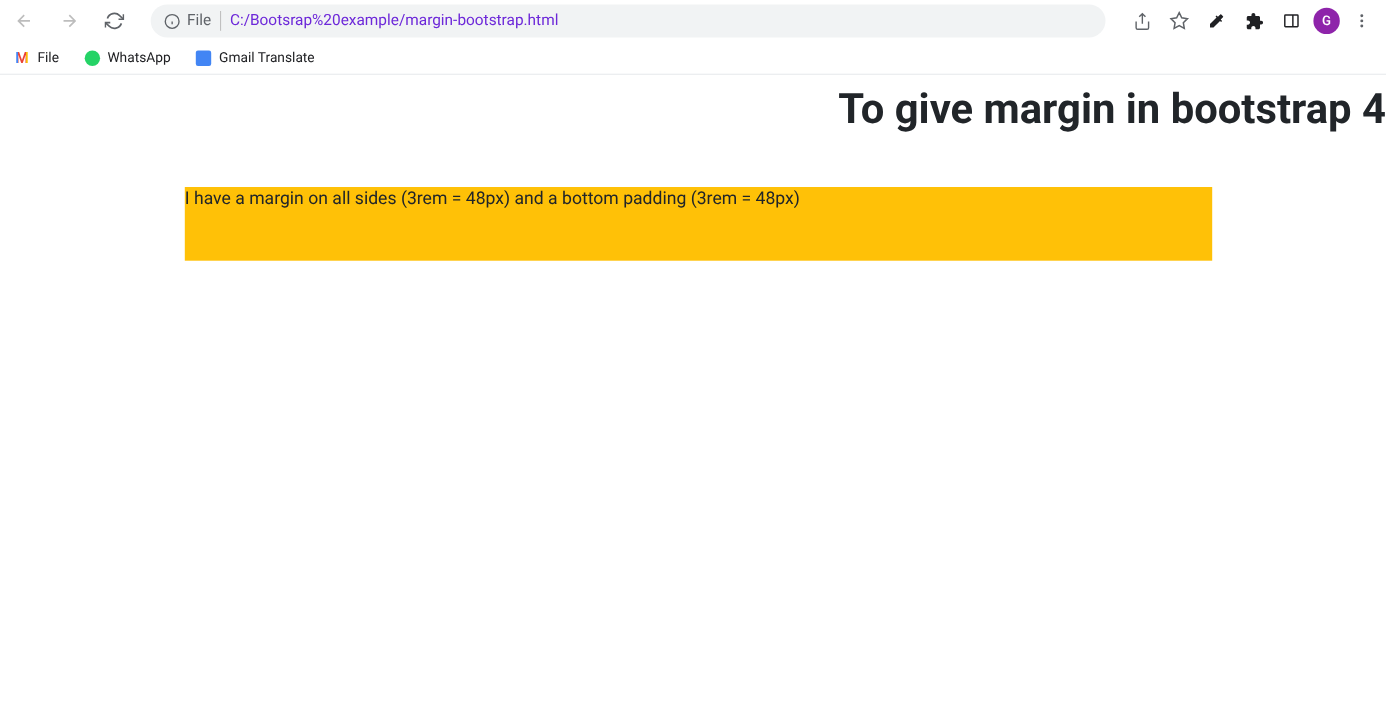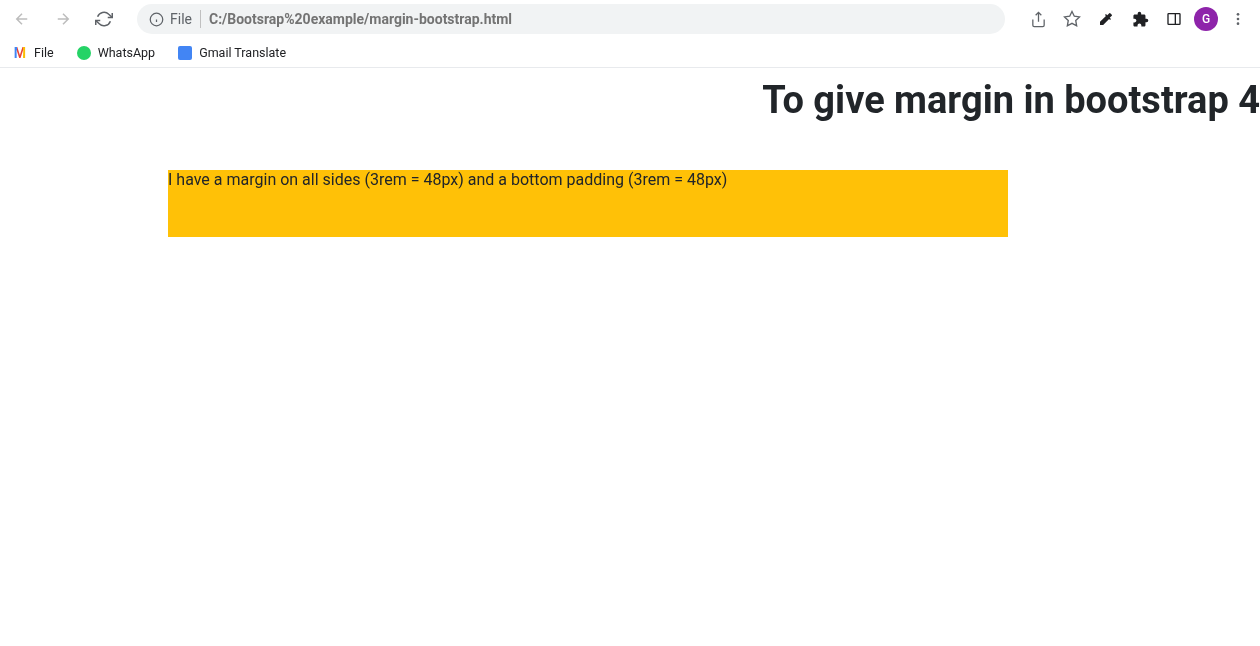--- a/index.html
+++ b/index.html
@@ -53,22 +53,21 @@
       font-size: 14px;
       gap: 6px;
     }
     .addr-divider {
       width: 1px;
       height: 18px;
       background: #c0c0c0;
     }
     .addr-url {
       font-size: 14px;
-      color: #737373;
-      font-weight: bold;
+      color: #6d28d9;
     }
     .toolbar-right {
       display: flex;
       align-items: center;
       gap: 6px;
       margin-left: auto;
     }
     .icon-btn {
       width: 28px;
       height: 28px;
@@ -153,21 +152,21 @@
     }
     .yellow-box {
       margin-top: 48px;
       margin-left: 48px;
       margin-right: 48px;
       background: #ffc107;
       padding-bottom: 48px;
       padding-top: 0;
       color: #212529;
       font-size: 16px;
-      width: 840px;
+      width: 934px;
     }
   </style>
 </head>
 <body>
 
 <div class="toolbar">
   <div class="nav-btn disabled">
     <svg width="18" height="18" viewBox="0 0 24 24" fill="none" stroke="currentColor" stroke-width="2">
         <path d="M19 12H5M12 19l-7-7 7-7"></path>
       </svg>

